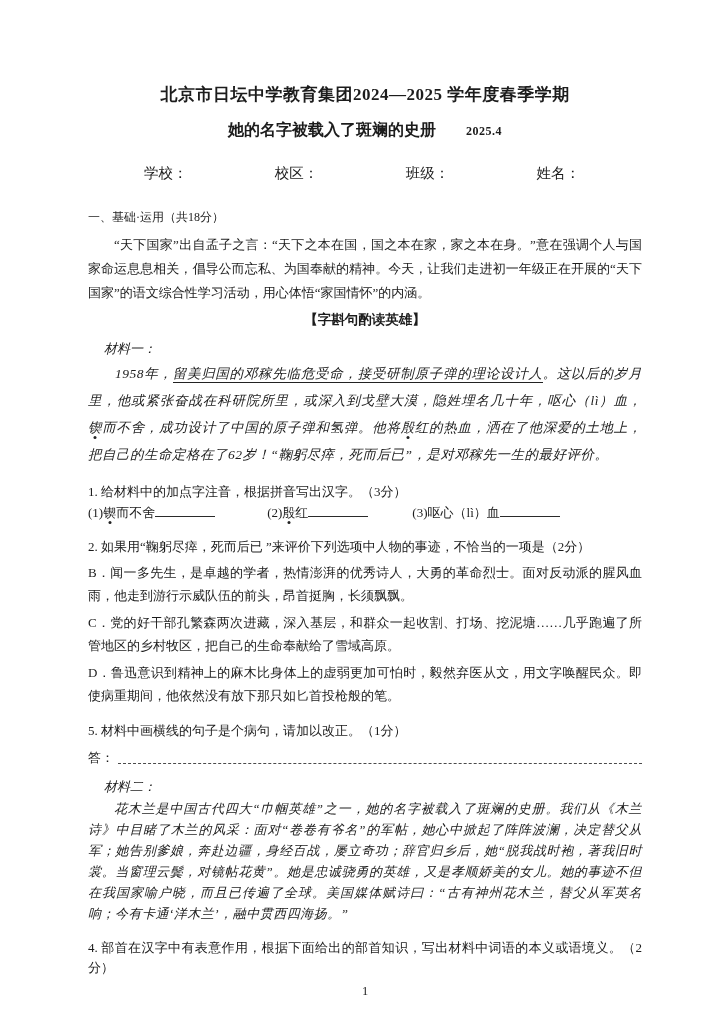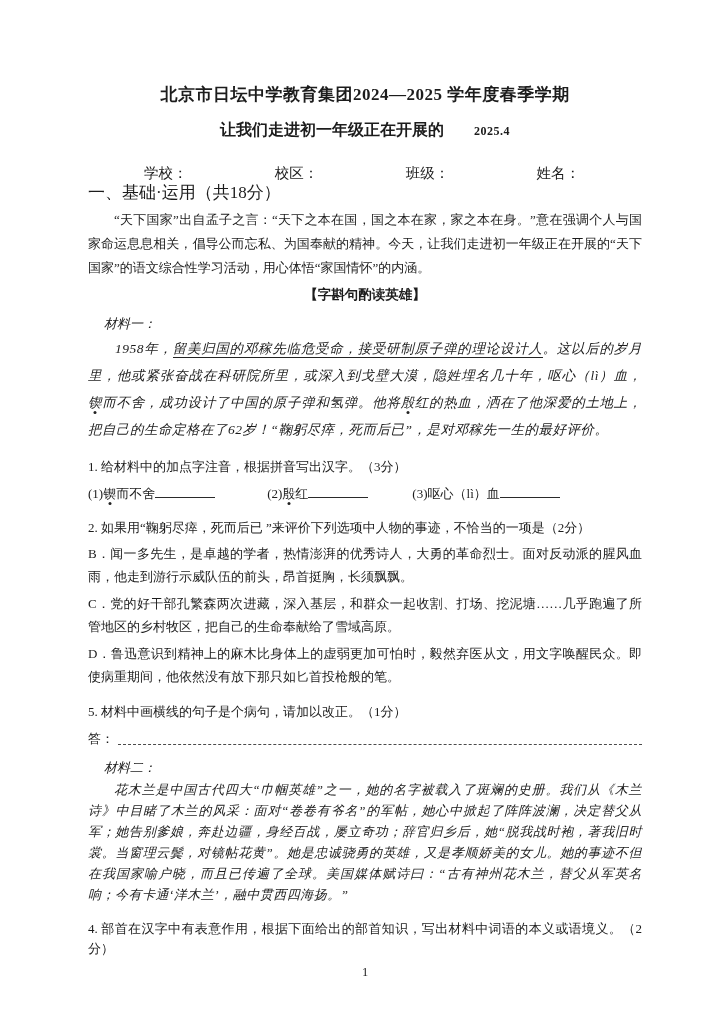--- a/index.html
+++ b/index.html
@@ -31,21 +31,21 @@
   }
   .title2 .date { font-size: 12px; margin-left: 30px; letter-spacing: 0.5px; }
   .fields {
     display: flex;
     justify-content: space-between;
     margin-top: 22px;
     padding: 0 62px 0 56px;
     font-size: 14.5px;
     line-height: 19px;
   }
-  .sec-head { font-size: 17px; line-height: 19px; }
+  .sec-head { margin-top: 25px; font-size: 12px; line-height: 19px; }
   .intro {
     margin-top: 6px;
     font-size: 13px; line-height: 24px;
     text-align: justify; text-indent: 2em;
   }
   .center-head { text-align: center; margin-top: 5px; font-size: 13.5px; font-weight: 600; line-height: 19px; }
   .kai { font-style: italic; }
   .mat-label { margin-top: 10px; font-size: 13px; line-height: 19px; margin-left: 16px; }
   .mat1 {
     margin-top: 2px;
@@ -53,21 +53,21 @@
     text-align: justify; text-indent: 2em;
     letter-spacing: 0.5px;
   }
   .mat2 {
     margin-top: 2px;
     font-size: 13px; line-height: 21px;
     text-align: justify; text-indent: 2em;
     letter-spacing: 0.5px;
   }
   .q { margin-top: 14px; font-size: 13px; line-height: 20px; text-align: justify; }
-  .q1items { display: flex; margin-top: 6px; font-size: 13px; line-height: 20px; }
+  .q1items { display: flex; margin-top: 0; font-size: 13px; line-height: 20px; }
   .q1items .qi2 { margin-left: 52px; }
   .q1items .qi3 { margin-left: 44px; }
   .blank {
     display: inline-block;
     width: 60px; height: 14px;
     border-bottom: 1px solid #2a2a2a;
     vertical-align: baseline;
   }
   .option { margin-top: 4px; font-size: 13px; line-height: 23px; text-align: justify; }
   .answer-row { display: flex; align-items: flex-end; margin-top: 8px; font-size: 13px; line-height: 18px; }
@@ -88,21 +88,21 @@
   }
 </style>
 </head>
 <body>
 
 <div class="page">
 
   <div class="title1">北京市日坛中学教育集团2024—2025 学年度春季学期</div>
 
   <div class="title2">
-    <span>让我们走进初一年级正在开展的</span><span class="date">2025.4</span>
+    <span>她的名字被载入了斑斓的史册</span><span class="date">2025.4</span>
   </div>
 
   <div class="fields">
     <span>学校：</span>
     <span>校区：</span>
     <span>班级：</span>
     <span>姓名：</span>
   </div>
 
   <div class="sec-head">一、基础·运用（共18分）</div>

